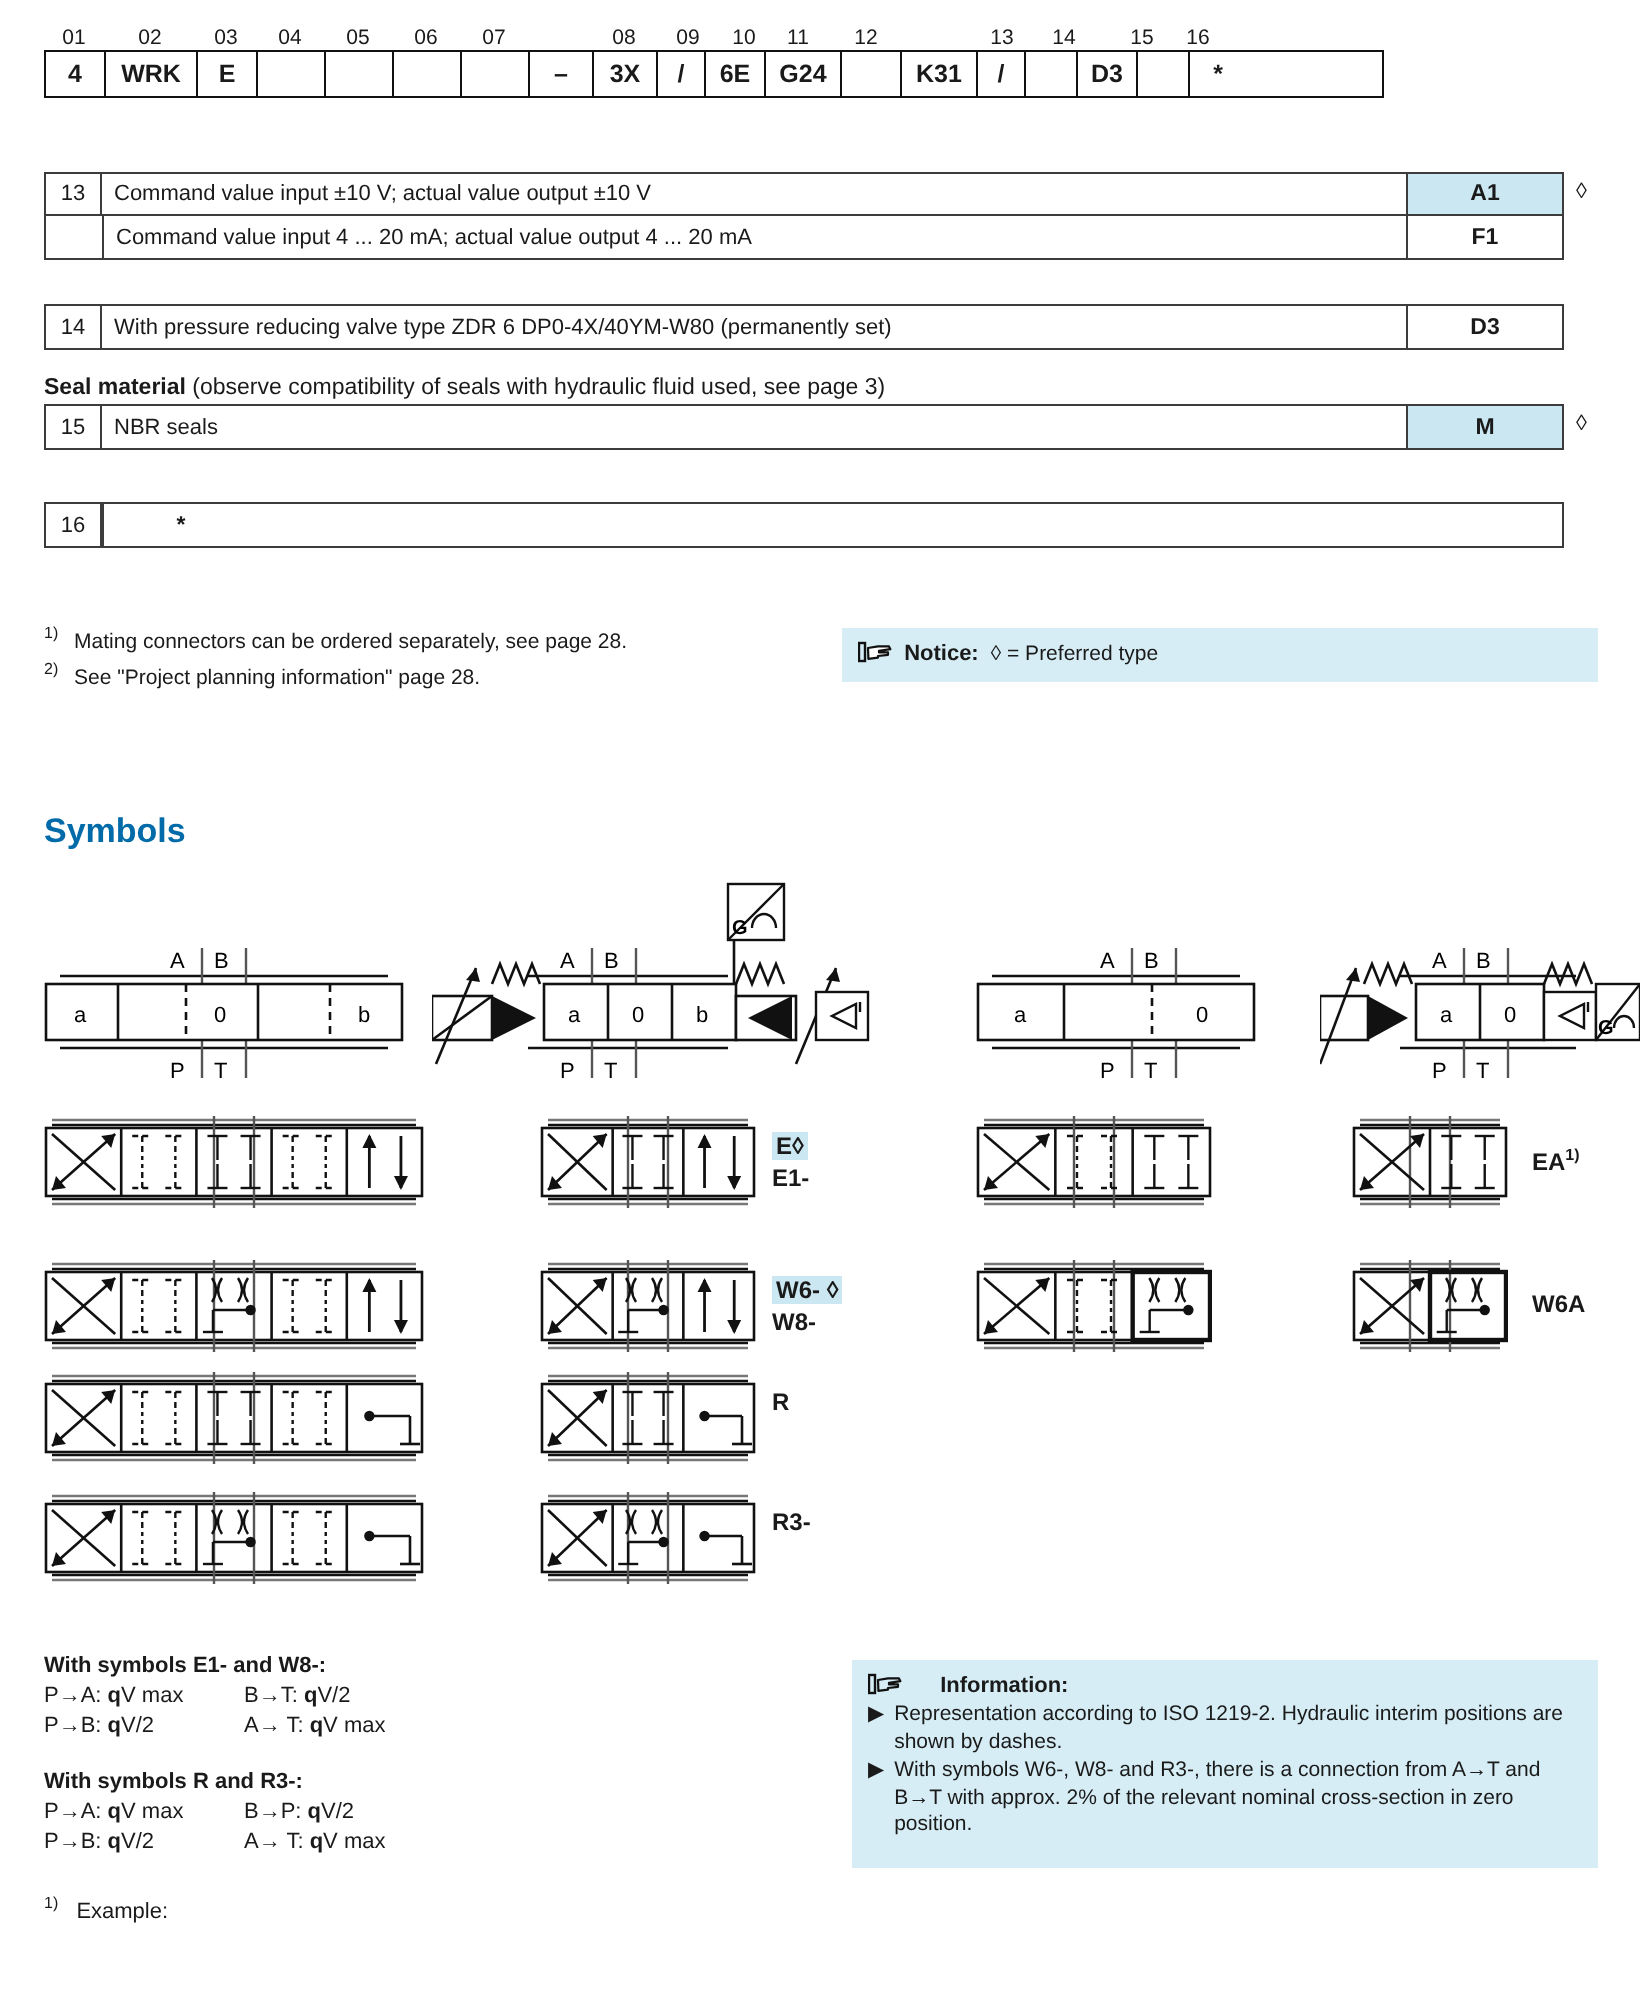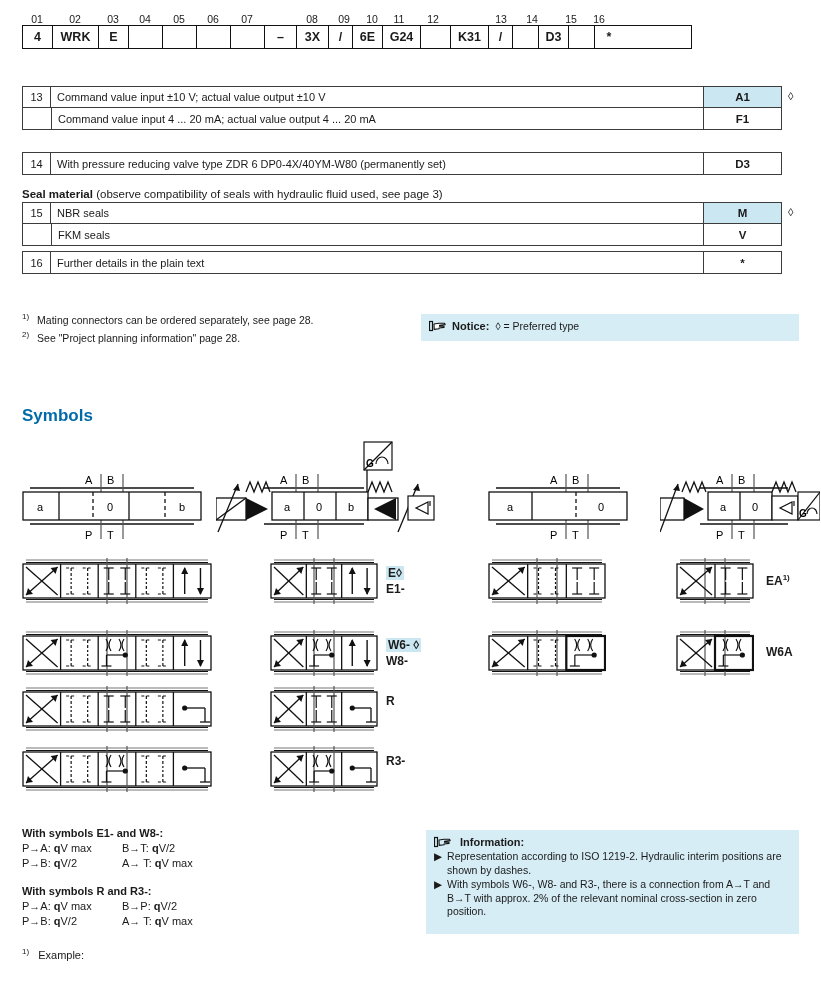--- a/index.html
+++ b/index.html
@@ -137,32 +137,26 @@
 
   <div class="sect-title" style="left:22px;top:188px;">
     <span>Seal material</span><span class="thin"> (observe compatibility of seals with hydraulic fluid used, see page 3)</span>
   </div>
   <div class="tbl" style="left:22px;top:202px;width:760px;" id="tbl-seal">
       <div class="trow">
         <div class="tnum">15</div>
         <div class="tdesc">NBR seals</div>
         <div class="tcode hl">M</div>
       </div>
-      <div class="trow">
-        <div class="tnum" style="border-right: none;"></div>
-        <div class="tdesc" style="border-left: 1px solid rgb(60, 60, 60);">FKM seals</div>
-        <div class="tcode">V</div>
-      </div>
     </div>
   <div class="diamond" style="left:788px;top:206px;">◊</div>
 
   <div class="tbl" style="left:22px;top:251px;width:760px;" id="tbl-further">
       <div class="trow">
         <div class="tnum">16</div>
-        <div class="tdesc">Further details in the plain text</div>
         <div class="tcode">*</div>
       </div>
     </div>
 
   <div class="fn" style="left:22px;top:312px;">
     <span class="m">1)</span>
     <span style="margin-left:5px;">Mating connectors can be ordered separately, see page 28.</span>
   </div>
   <div class="fn" style="left:22px;top:330px;">
     <span class="m">2)</span>
@@ -775,21 +769,21 @@
 
   <div class="infobox" style="left:426px;top:830px;width:373px;height:104px;">
     <div style="padding:6px 10px 0 8px;">
       <div style="white-space:nowrap;">
         <span class="hand">
           <svg width="17" height="12" viewBox="0 0 17 12">
             <rect x="0.5" y="1.5" width="3" height="9" fill="none" stroke="#111" stroke-width="1.2"></rect>
             <path d="M5,4 L10,3.2 L15.5,3.2 L16.2,4.6 L10.5,5.4 L10.5,6.2 L15,6.2 L15,7.4 L10,8 L10,8.8 L5.2,9.4 Z" fill="#d6edf5" stroke="#111" stroke-width="1.1" stroke-linejoin="round"></path>
           </svg>
         </span>
-        <span class="ibtitle" style="margin-left:6px;">Information:</span>
+        <span class="ibtitle" style="margin-left:16px;">Information:</span>
       </div>
       <div class="ibline" style="display:flex;margin-top:2px;">
         <span style="margin-right:5px;">▶</span>
         <span>Representation according to ISO 1219-2. Hydraulic interim positions are shown by dashes.</span>
       </div>
       <div class="ibline" style="display:flex;margin-top:1px;">
         <span style="margin-right:5px;">▶</span>
         <span>With symbols W6-, W8- and R3-, there is a connection from A→T and B→T with approx. 2% of the relevant nominal cross-section in zero position.</span>
       </div>
     </div>

